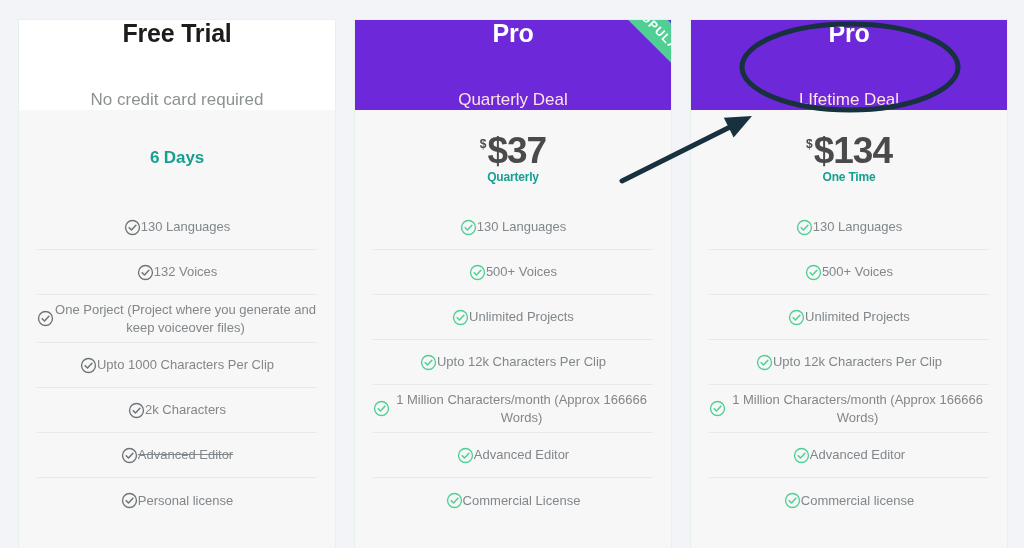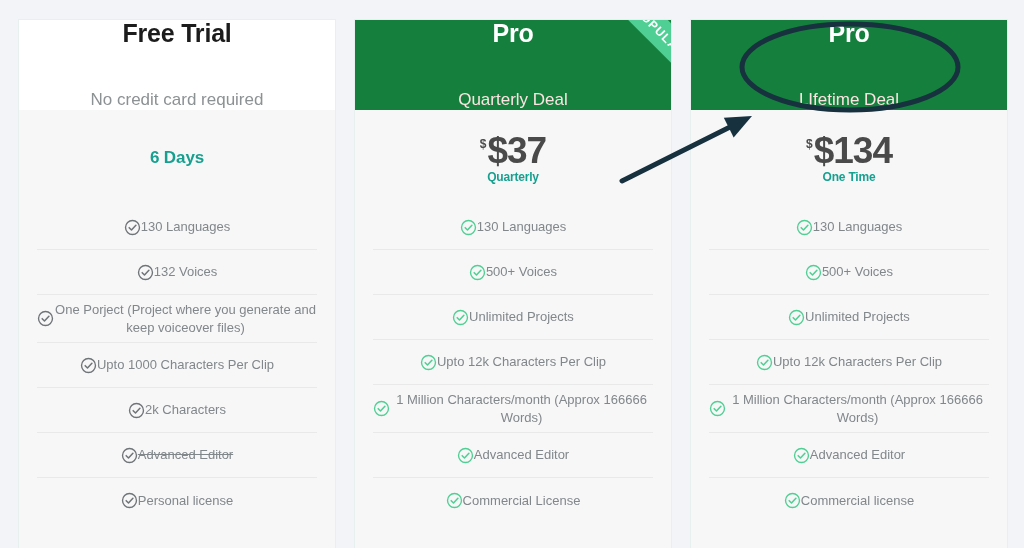--- a/index.html
+++ b/index.html
@@ -37,21 +37,21 @@
   .card-head {
     position: relative;
     height: 90px;
     display: flex;
     flex-direction: column;
     align-items: center;
     justify-content: space-between;
     overflow: hidden;
   }
   .head-white { background: #ffffff; }
-  .head-red   { background: #15803d; }
+  .head-red   { background: #6d28d9; }
 
   .plan-title {
     font-size: 25px;
     font-weight: bold;
     letter-spacing: -0.2px;
     line-height: 1.1;
   }
   .head-white .plan-title { color: #1c1c1c; }
   .head-red   .plan-title { color: #ffffff; }
 

